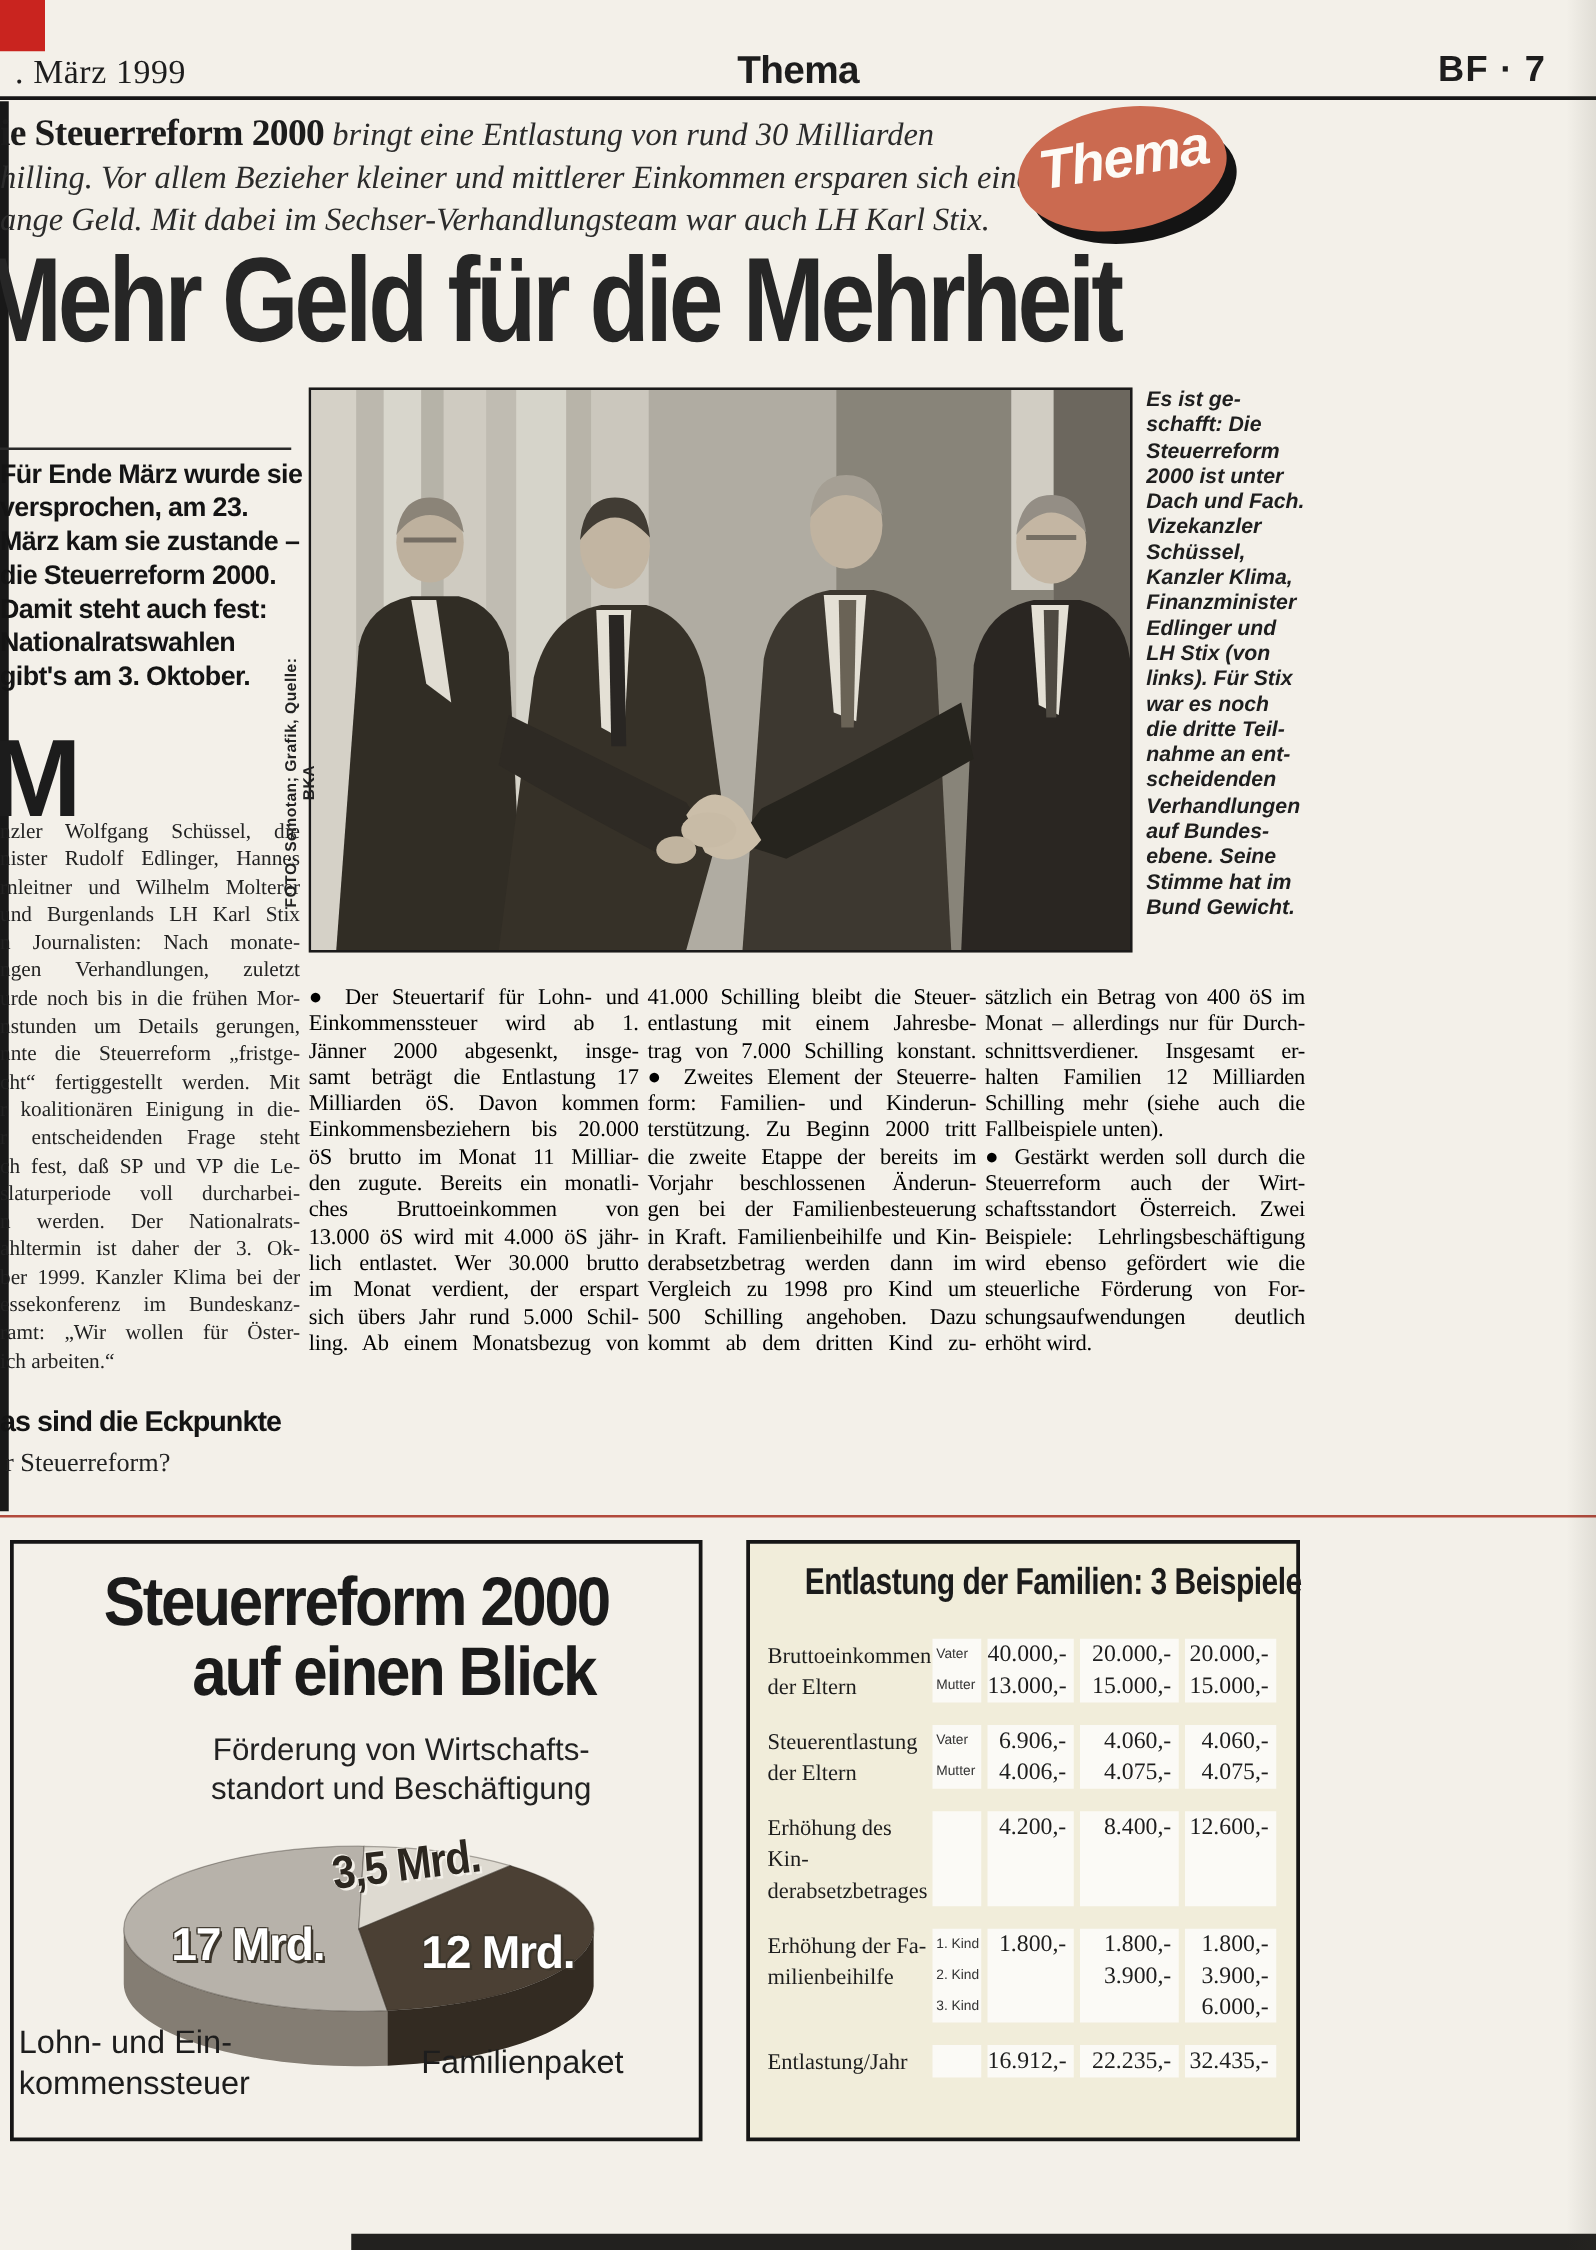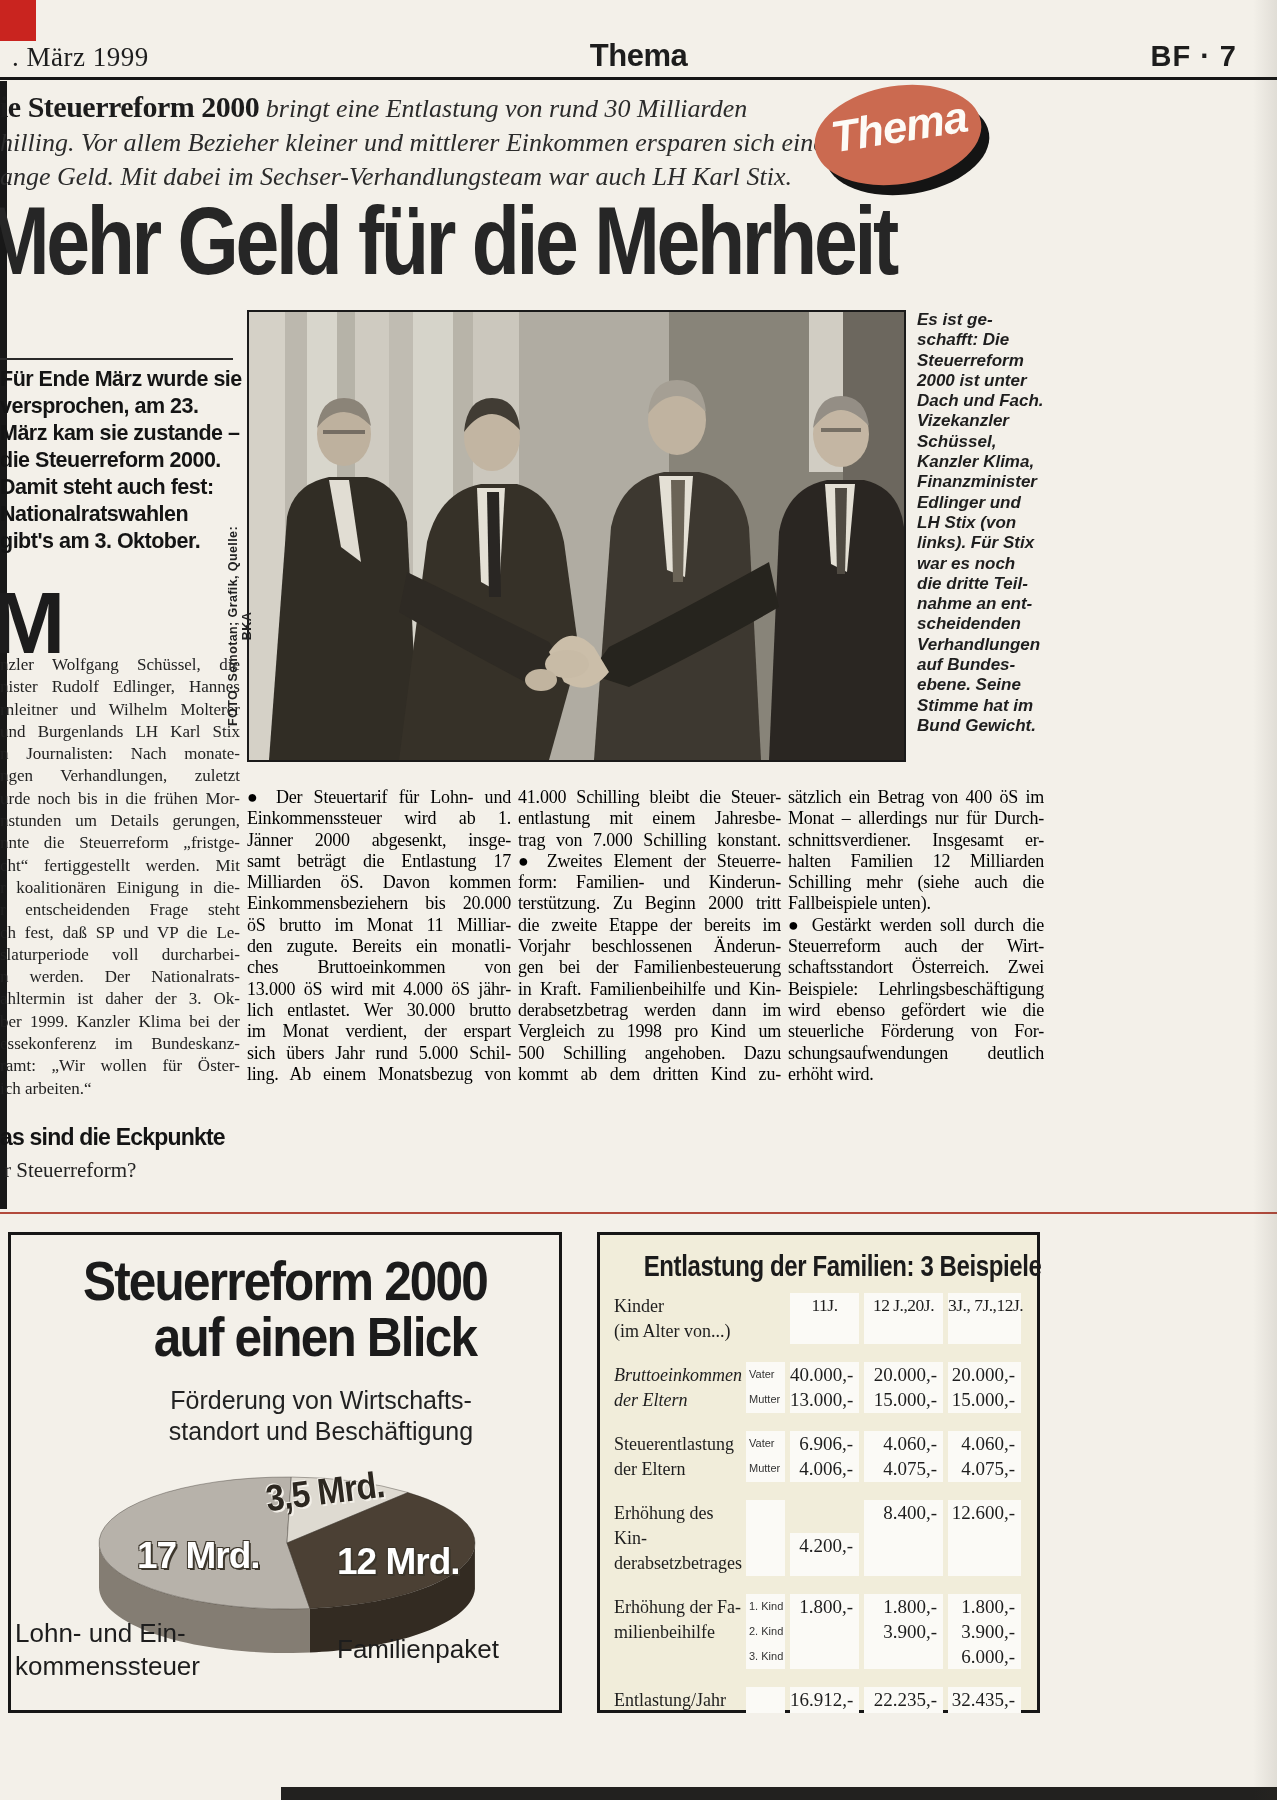--- a/index.html
+++ b/index.html
@@ -295,32 +295,22 @@
     <div class="pie-cat" style="left:4px;top:382px;">
       <span>Lohn- und Ein-</span><br>
       <span>kommenssteuer</span>
     </div>
     <div class="pie-cat" style="left:326px;top:398px;">Familienpaket</div>
   </div>
 
   <div class="abs boxR">
     <div class="title">Entlastung der Familien: 3 Beispiele</div>
     <div id="ftable" class="ftable">
-        <div class="tgrid thdr">
-          <div class="lblcell">
-            <div class="">Kinder</div>
-            <div class="">(im Alter von...)</div>
-          </div>
-          <div class=""></div>
-          <div class="hcell vcell">11J.</div>
-          <div class="hcell vcell">12 J.,20J.</div>
-          <div class="hcell vcell">3J., 7J.,12J.</div>
-        </div>
         <div class="tgrid tgroup">
-          <div class="lblcell" style="grid-row: span 2; font-style: italic;">
+          <div class="lblcell" style="grid-row: span 2;">
             <div class="">Bruttoeinkommen</div>
             <div class="">der Eltern</div>
           </div>
           <div class="chipcell" style="grid-row: span 2;">
             <div class="crow">Vater</div>
             <div class="crow">Mutter</div>
           </div>
           <div class="vcell" style="grid-row: span 2;">
             <div class="vrow">40.000,-</div>
             <div class="vrow">13.000,-</div>
@@ -357,21 +347,21 @@
           </div>
         </div>
         <div class="tgrid tgroup">
           <div class="lblcell" style="grid-row: span 1;">
             <div class="">Erhöhung des Kin-</div>
             <div class="">derabsetzbetrages</div>
           </div>
           <div class="chipcell" style="grid-row: span 1;">
             <div class="crow"></div>
           </div>
-          <div class="vcell" style="grid-row: span 1; margin-top: 33px;">
+          <div class="vcell" style="grid-row: span 1;">
             <div class="vrow">4.200,-</div>
           </div>
           <div class="vcell" style="grid-row: span 1;">
             <div class="vrow">8.400,-</div>
           </div>
           <div class="vcell" style="grid-row: span 1;">
             <div class="vrow">12.600,-</div>
           </div>
         </div>
         <div class="tgrid tgroup">

